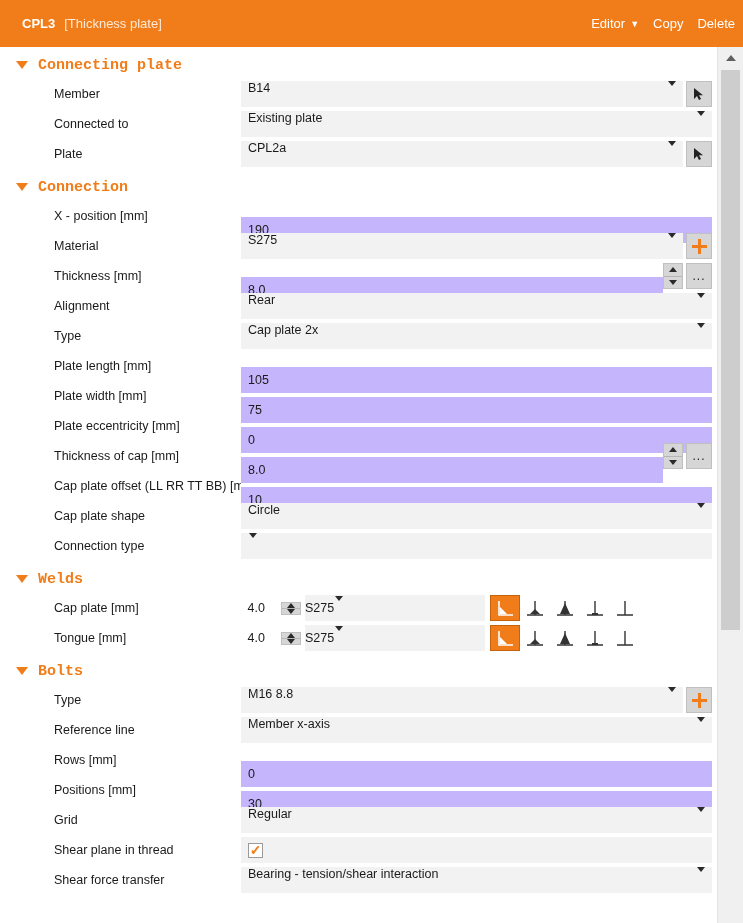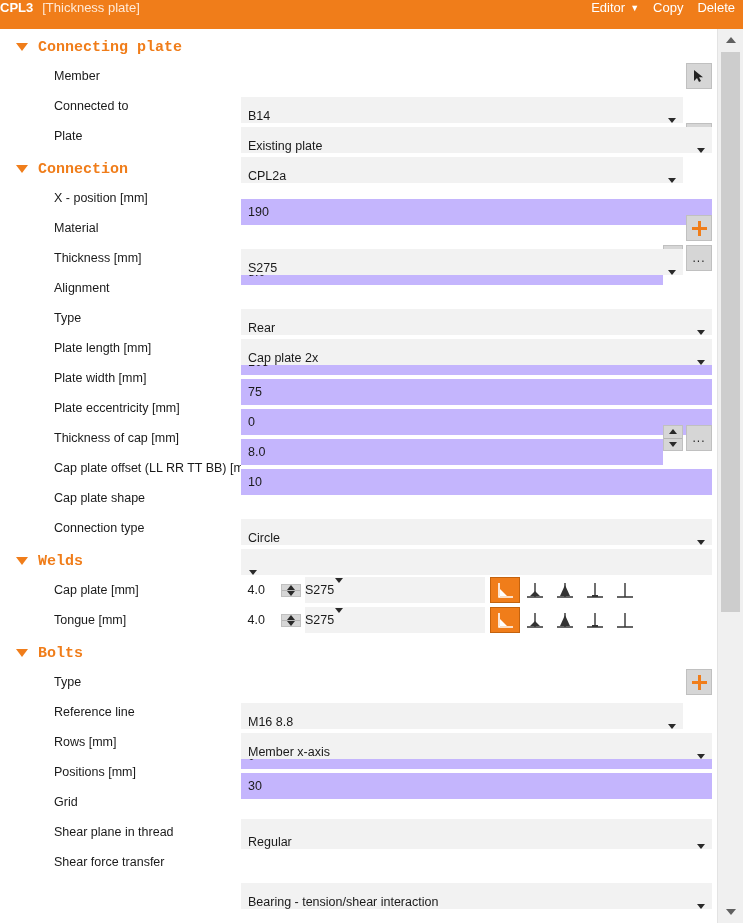--- a/index.html
+++ b/index.html
@@ -11,25 +11,26 @@
     width: 743px;
     height: 923px;
     overflow: hidden;
     font-family: "Liberation Sans", sans-serif;
     font-size: 12.5px;
     color: #1a1a1a;
   }
 
   
   .titlebar {
-    height: 29px;
+    height: 47px;
     background: #f07d1a;
     display: flex;
+    align-items: center;
     color: #ffffff;
-    padding: 0 8px 0 0;
+    padding: 0 8px 0 22px;
     box-sizing: border-box;
   }
   .titlebar .tb-id {
     font-weight: bold;
     font-size: 13px;
     margin-right: 9px;
   }
   .titlebar .tb-sub {
     font-size: 13px;
     color: #ffe9d6;
@@ -151,25 +152,24 @@
     box-sizing: border-box;
     font-size: 12.5px;
     color: #1a1a1a;
     height: 26px;
     margin-top: 14px;
   }
   .combo {
     flex: 1 1 auto;
     background: #f2f2f2;
     display: flex;
-    align-items: flex-end;
+    align-items: flex-start;
     height: 26px;
     box-sizing: border-box;
     position: relative;
-    margin-top: 34px;
   }
   .combo .cval {
     flex: 1 1 auto;
     padding-left: 7px;
     font-size: 12.5px;
     color: #1a1a1a;
     overflow: hidden;
     white-space: nowrap;
   }
   .combo .cbtn {

